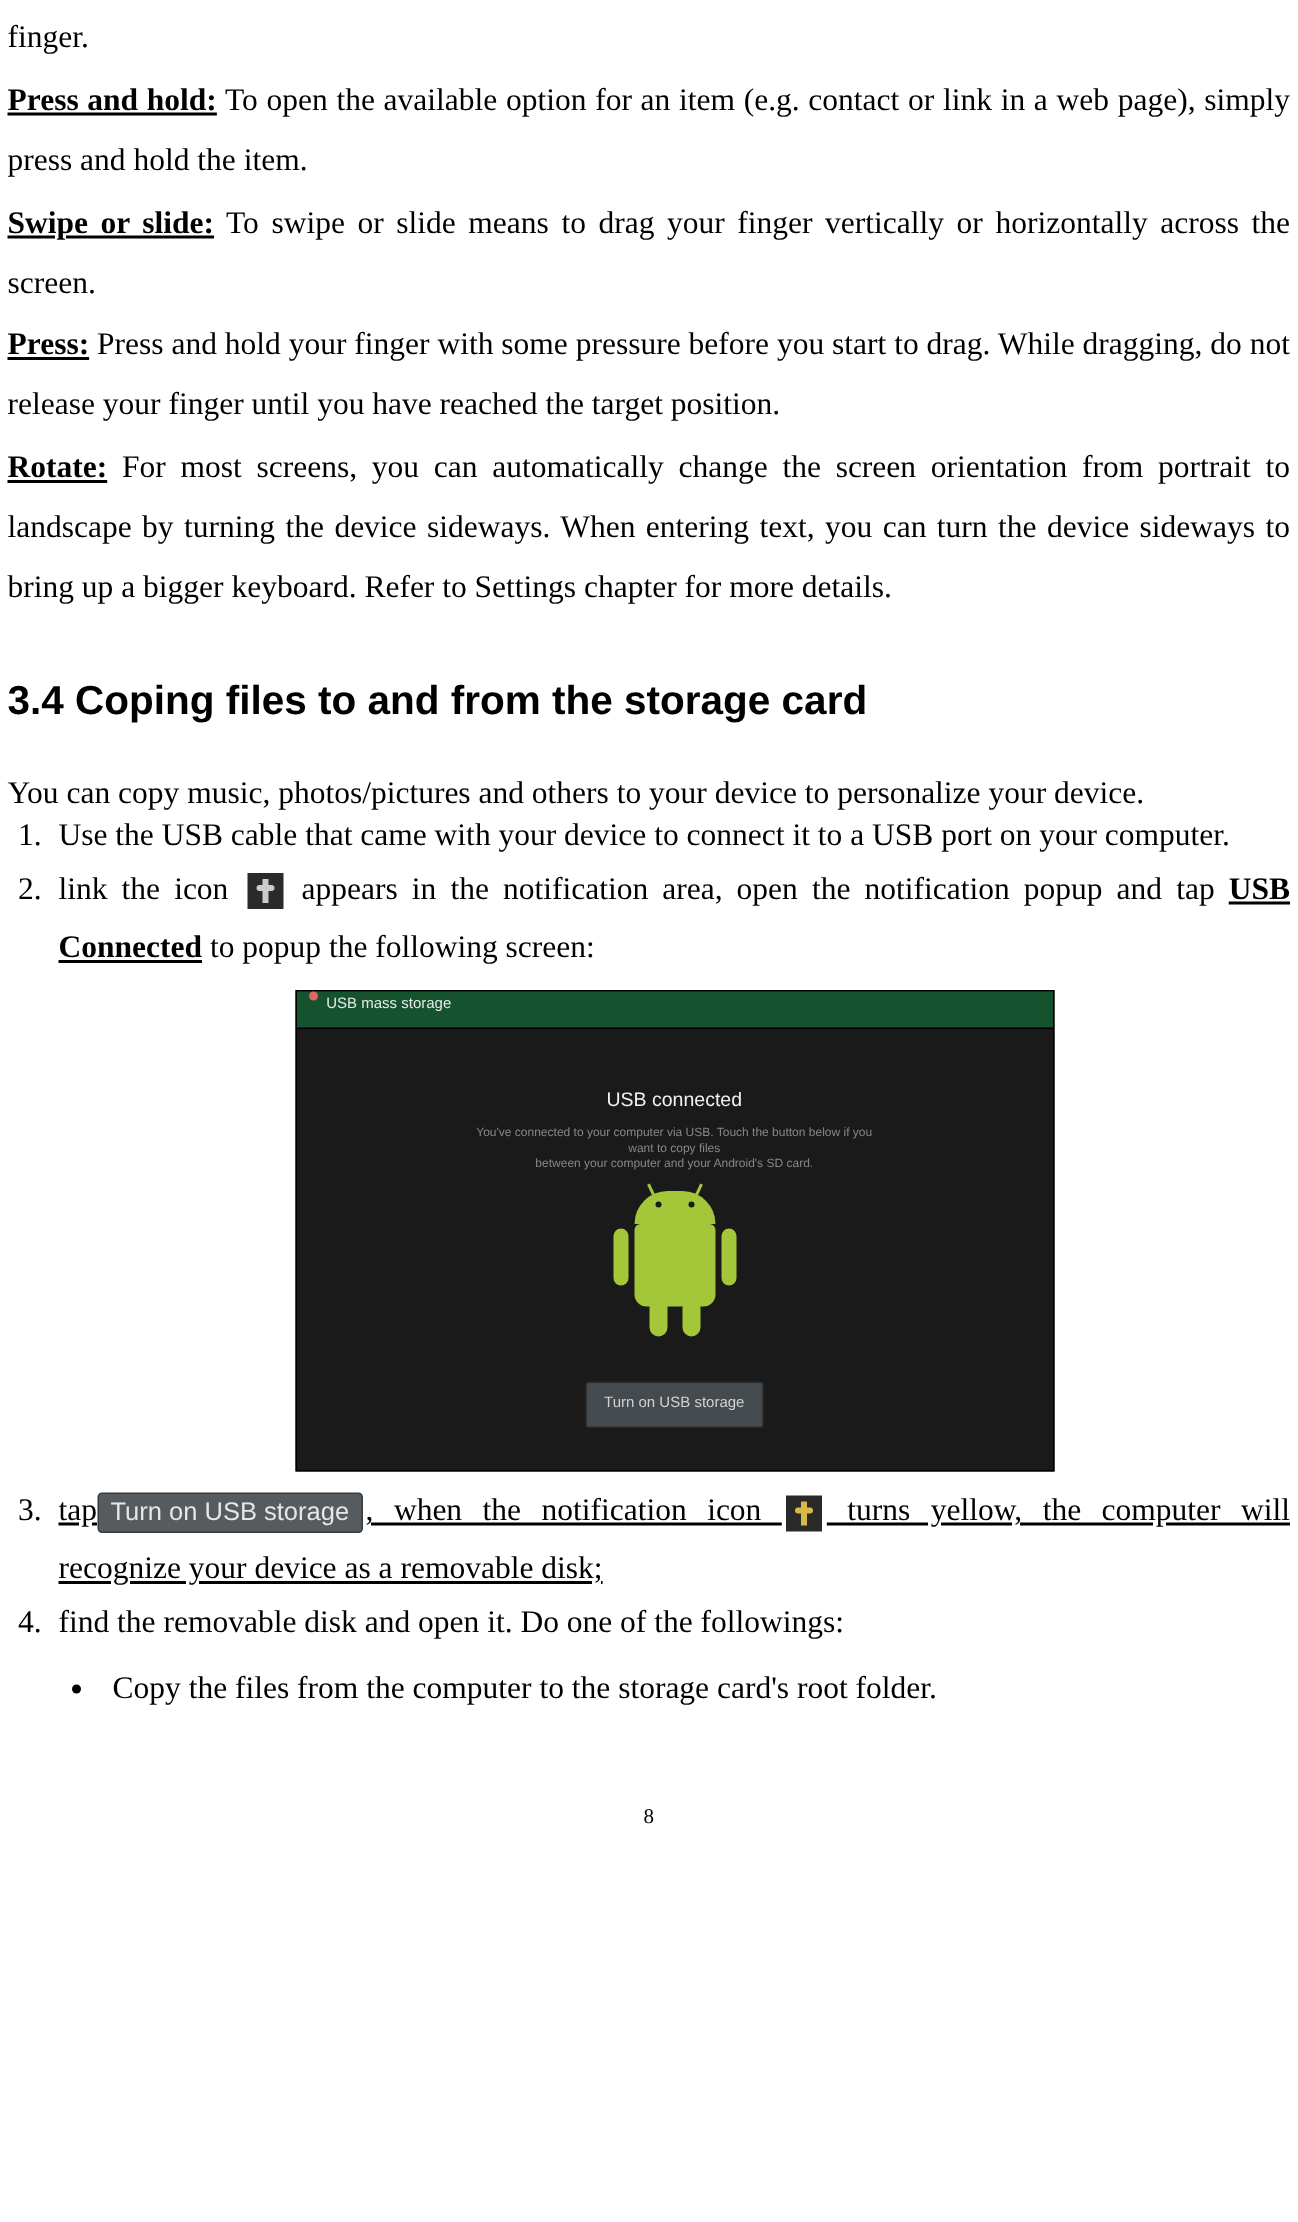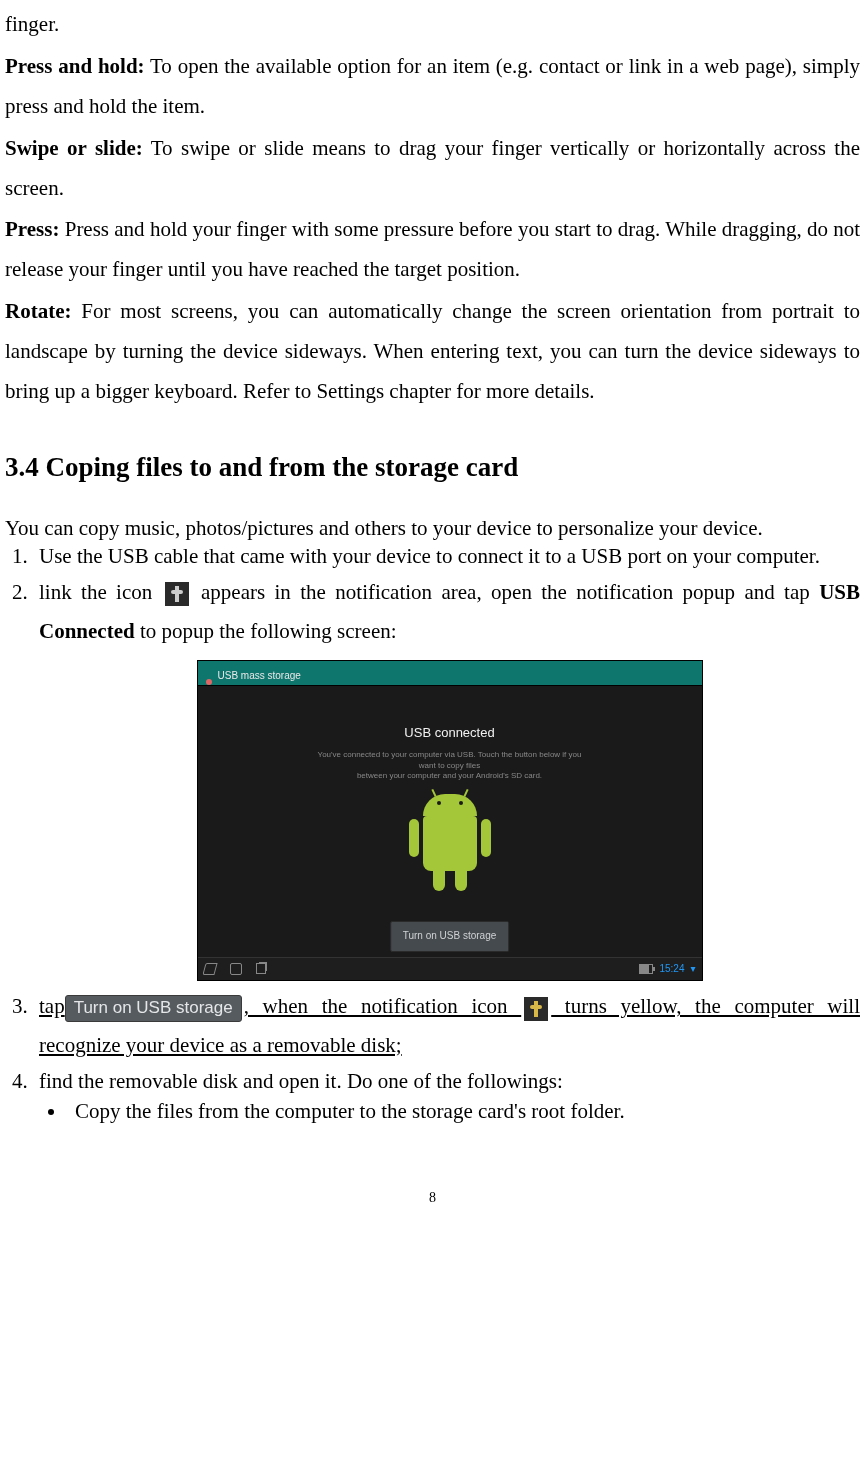--- a/index.html
+++ b/index.html
@@ -11,23 +11,24 @@
       width: 855px;
       background: #fff;
       line-height: 1.9;
     }
     .para {
       text-align: justify;
       margin-bottom: 2px;
     }
     .bold {
       font-weight: bold;
+      text-decoration: underline;
     }
     h2 {
-      font-family: Liberation Serif, serif;
+      font-family: Liberation Sans, sans-serif;
       font-size: 27px;
       font-weight: bold;
       margin-top: 30px;
       margin-bottom: 22px;
     }
     .compact {
       line-height: 1.25;
     }
     ol {
       padding-left: 28px;
@@ -35,21 +36,21 @@
       margin-bottom: 0;
     }
     ol > li {
       text-align: justify;
       padding-left: 6px;
       margin-bottom: 3px;
     }
     ul.bullets {
       list-style-type: disc;
       padding-left: 28px;
-      margin-top: 4px;
+      margin-top: 18px;
     }
     ul.bullets > li {
       padding-left: 8px;
     }
     .inline-icon {
       display: inline-block;
       vertical-align: middle;
       width: 24px;
       height: 24px;
       background: #2a2a2a;
@@ -123,24 +124,24 @@
       position: relative;
       font-family: sans-serif;
       box-sizing: border-box;
     }
     .status-bar {
       position: absolute;
       top: 0;
       left: 0;
       right: 0;
       height: 24px;
-      background: #0f766e;
+      background: #14532d;
       border-bottom: 1px solid #000;
       display: flex;
-      align-items: flex-end;
+      align-items: flex-start;
       padding: 0 8px;
     }
     .usb-dot {
       width: 6px;
       height: 6px;
       border-radius: 50%;
       background: #e06666;
       margin-right: 6px;
     }
     .status-title {
@@ -358,34 +359,20 @@
           <div class="robot-head"></div>
           <div class="robot-eye-l"></div>
             <div class="robot-eye-r"></div>
           <div class="robot-body"></div>
           <div class="robot-arm-l"></div>
             <div class="robot-arm-r"></div>
           <div class="robot-leg-l"></div>
             <div class="robot-leg-r"></div>
         </div>
         <div class="turn-on-small">Turn on USB storage</div>
-        <div class="bottom-bar">
-          <div class="nav-icons">
-            <div class="nav-btn back"></div>
-            <div class="nav-btn home"></div>
-            <div class="nav-btn recent"></div>
-          </div>
-          <div class="time-cluster">
-            <div class="battery">
-                <div class="battery-fill"></div>
-              </div>
-            <span>15:24</span>
-            <span>▾</span>
-          </div>
-        </div>
       </div>
     </div>
   </li>
   <li class="li-wide">
     <span class="step3-row">
       <span>tap</span><span class="turn-on-btn">Turn on USB storage</span><span>, when the notification icon </span><span class="inline-icon usb-icon-yellow"></span><span> turns yellow, the computer will recognize your device as a removable disk;</span>
     </span>
   </li>
   <li class="compact">
     <span>find the removable disk and open it. Do one of the followings:</span>

